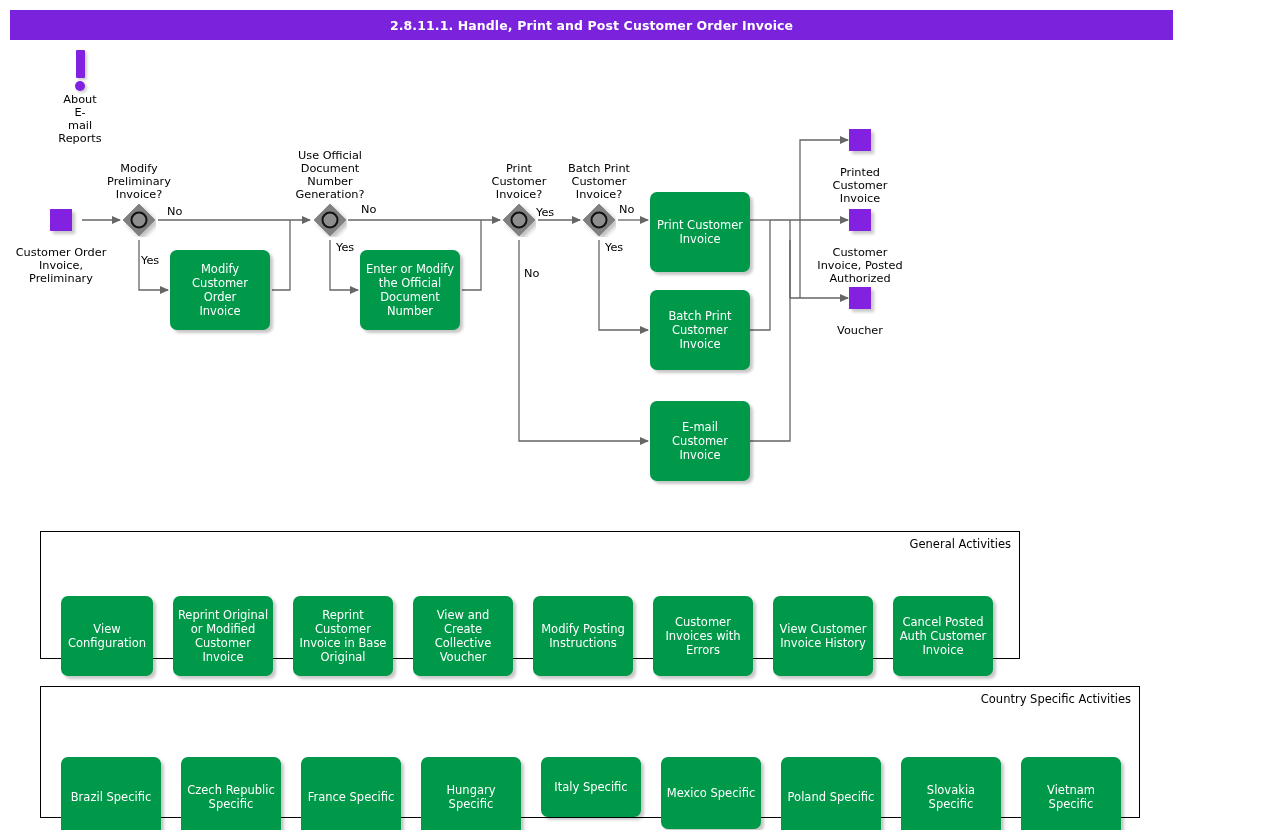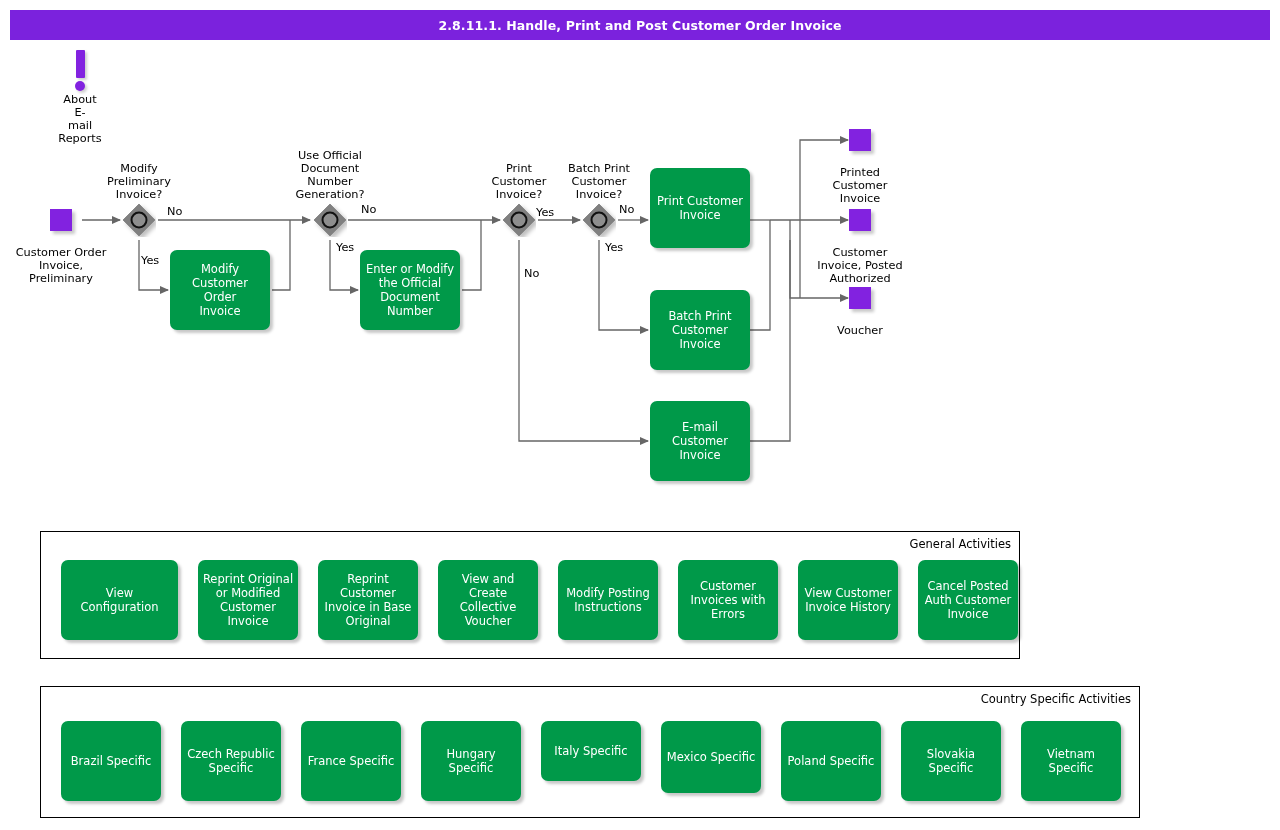--- a/index.html
+++ b/index.html
@@ -13,21 +13,21 @@
     position: relative;
     font-family: "DejaVu Sans", sans-serif;
     overflow: hidden;
   }
 
   
   #title-bar {
     position: absolute;
     left: 10px;
     top: 10px;
-    width: 1260px;
+    width: 1163px;
     height: 30px;
     background: #7B22DD;
     color: #ffffff;
     font-size: 12.5px;
     font-weight: bold;
     display: flex;
     align-items: center;
     justify-content: center;
     letter-spacing: 0.1px;
   }
@@ -136,20 +136,21 @@
     white-space: nowrap;
   }
   .group .row {
     position: absolute;
     display: flex;
     gap: 20px;
   }
   .group .row .proc {
     position: relative;
     flex: 0 0 auto;
+    margin-top: 36px;
   }
 </style>
 </head>
 <body>
 
 <div id="title-bar">
   <span>2.8.11.1. Handle, Print and Post Customer Order Invoice</span>
 </div>
 
 <div id="canvas">
@@ -292,40 +293,40 @@
 Invoice</span>
   </div>
 
   <div class="proc" style="left:360px; top:250px; width:100px; height:80px;">
     <span style="white-space:pre-line">Enter or Modify
 the Official
 Document
 Number</span>
   </div>
 
-  <div class="proc" style="left:650px; top:168px; width:100px; height:80px;">
+  <div class="proc" style="left:650px; top:192px; width:100px; height:80px;">
     <span style="white-space:pre-line">Print Customer
 Invoice</span>
   </div>
 
   <div class="proc" style="left:650px; top:290px; width:100px; height:80px;">
     <span style="white-space:pre-line">Batch Print
 Customer
 Invoice</span>
   </div>
 
   <div class="proc" style="left:650px; top:401px; width:100px; height:80px;">
     <span style="white-space:pre-line">E-mail Customer
 Invoice</span>
   </div>
 
   <div class="group" style="left:40px; top:531px; width:980px; height:128px;">
     <div class="gtitle" style="right:8px; top:5px;">General Activities</div>
     <div class="row" style="left:20px; top:28px;">
-      <div class="proc" style="width:117px; height:80px;">
+      <div class="proc" style="width:92px; height:80px;">
         <span style="white-space:pre-line">View
 Configuration</span>
       </div>
       <div class="proc" style="width:100px; height:80px;">
         <span style="white-space:pre-line">Reprint Original
 or Modified
 Customer
 Invoice</span>
       </div>
       <div class="proc" style="width:100px; height:80px;">

